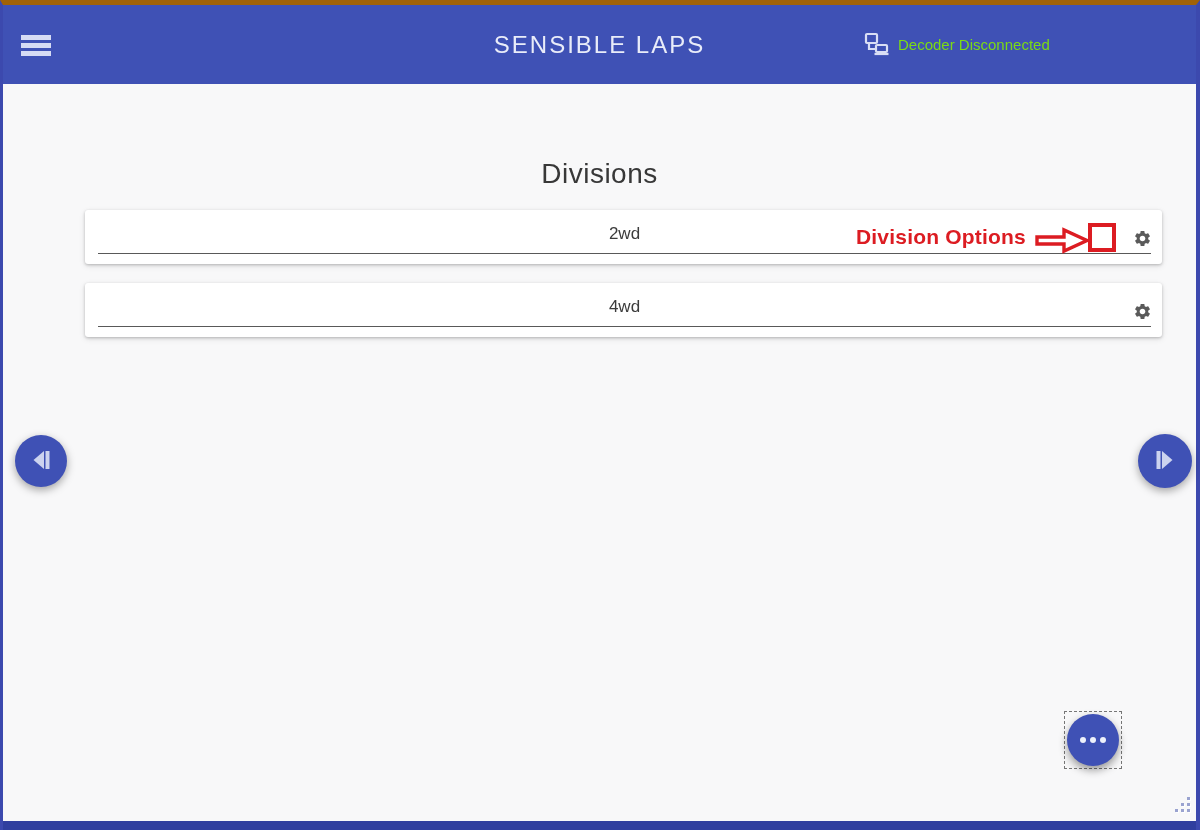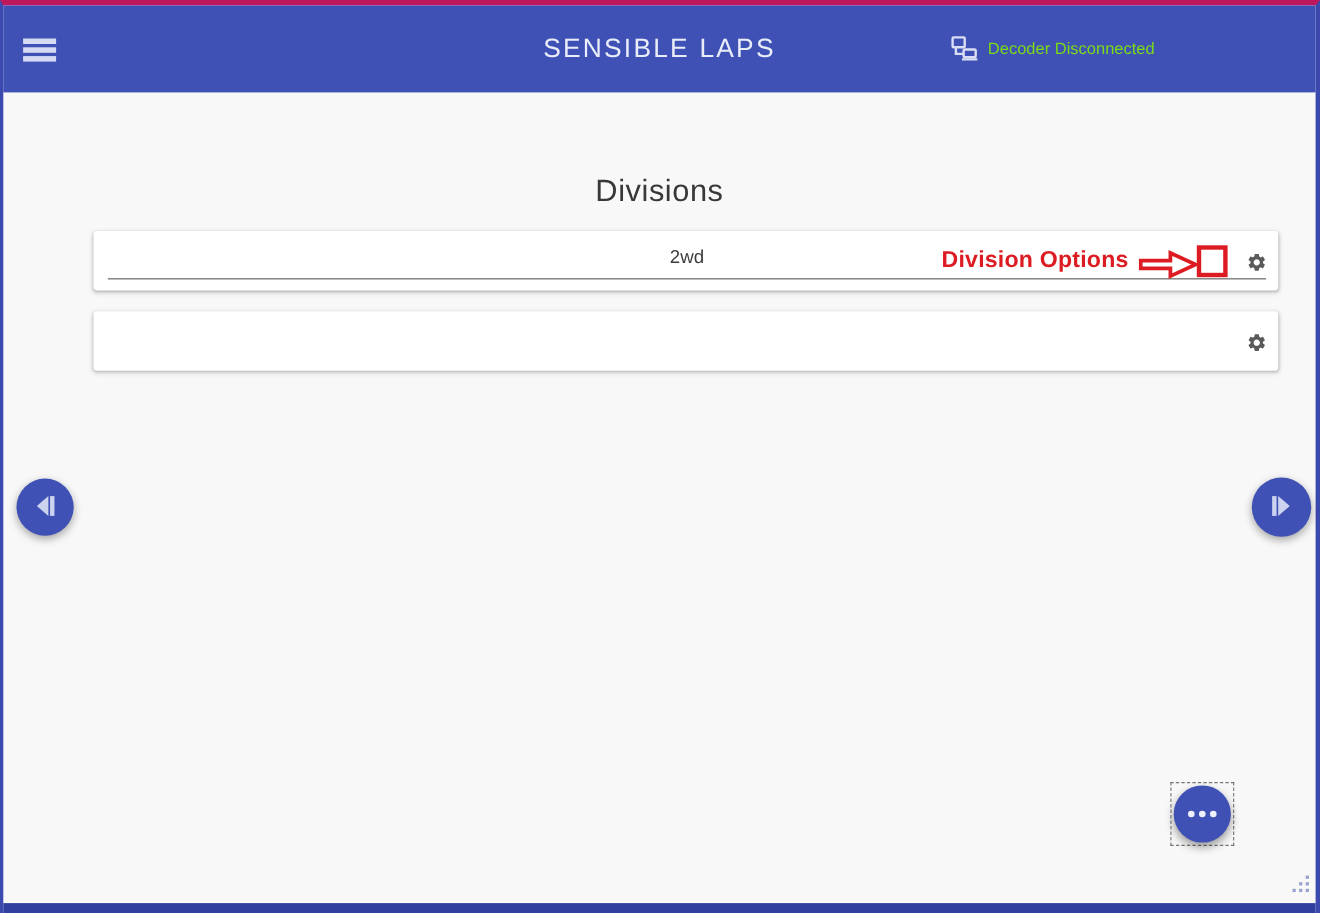--- a/index.html
+++ b/index.html
@@ -3,21 +3,21 @@
 <meta charset="utf-8">
 <style>
   html,body{margin:0;padding:0;}
   body{
     width:1200px;height:830px;position:relative;overflow:hidden;
     background:#f8f8f9;
     font-family:"Liberation Sans",sans-serif;
   }
   #app{
     position:absolute;inset:0;box-sizing:border-box;
-    border-top:5px solid #be185d;
+    border-top:5px solid #a16207;
     border-left:3px solid #3c49ae;
     border-right:4px solid #3c49ae;
   }
   
   .appbar{
     position:absolute;top:0;left:0;right:0;height:79px;
     background:#3f51b5;
   }
   .hamburger{
     position:absolute;left:18px;top:30px;width:30px;height:21px;
@@ -124,20 +124,21 @@
   <div class="card card-1">
     <input class="division-input" type="text" value="2wd" style="">
     <button class="gear-btn">
       <svg width="19" height="19" viewBox="0 0 24 24" fill="#5a5a5a">
         <path d="M19.14,12.94c0.04-0.3,0.06-0.61,0.06-0.94c0-0.32-0.02-0.64-0.07-0.94l2.03-1.58c0.18-0.14,0.23-0.41,0.12-0.61l-1.92-3.32c-0.12-0.22-0.37-0.29-0.59-0.22l-2.39,0.96c-0.5-0.38-1.03-0.7-1.62-0.94L14.4,2.81c-0.04-0.24-0.24-0.41-0.48-0.41h-3.84c-0.24,0-0.43,0.17-0.47,0.41L9.25,5.35C8.66,5.59,8.12,5.92,7.63,6.29L5.24,5.33c-0.22-0.08-0.47,0-0.59,0.22L2.74,8.87C2.62,9.08,2.66,9.34,2.86,9.48l2.03,1.58C4.84,11.36,4.8,11.69,4.8,12s0.02,0.64,0.07,0.94l-2.03,1.58c-0.18,0.14-0.23,0.41-0.12,0.61l1.92,3.32c0.12,0.22,0.37,0.29,0.59,0.22l2.39-0.96c0.5,0.38,1.03,0.7,1.62,0.94l0.36,2.54c0.05,0.24,0.24,0.41,0.48,0.41h3.84c0.24,0,0.44-0.17,0.47-0.41l0.36-2.54c0.59-0.24,1.13-0.56,1.62-0.94l2.39,0.96c0.22,0.08,0.47,0,0.59-0.22l1.92-3.32c0.12-0.22,0.07-0.47-0.12-0.61L19.14,12.94z M12,15.6c-1.98,0-3.6-1.62-3.6-3.6s1.62-3.6,3.6-3.6s3.6,1.62,3.6,3.6S13.98,15.6,12,15.6z"></path>
       </svg>
     </button>
   </div>
 
   <div class="card card-2">
+    <input class="division-input" type="text" value="4wd" style="">
     <button class="gear-btn">
       <svg width="19" height="19" viewBox="0 0 24 24" fill="#5a5a5a">
         <path d="M19.14,12.94c0.04-0.3,0.06-0.61,0.06-0.94c0-0.32-0.02-0.64-0.07-0.94l2.03-1.58c0.18-0.14,0.23-0.41,0.12-0.61l-1.92-3.32c-0.12-0.22-0.37-0.29-0.59-0.22l-2.39,0.96c-0.5-0.38-1.03-0.7-1.62-0.94L14.4,2.81c-0.04-0.24-0.24-0.41-0.48-0.41h-3.84c-0.24,0-0.43,0.17-0.47,0.41L9.25,5.35C8.66,5.59,8.12,5.92,7.63,6.29L5.24,5.33c-0.22-0.08-0.47,0-0.59,0.22L2.74,8.87C2.62,9.08,2.66,9.34,2.86,9.48l2.03,1.58C4.84,11.36,4.8,11.69,4.8,12s0.02,0.64,0.07,0.94l-2.03,1.58c-0.18,0.14-0.23,0.41-0.12,0.61l1.92,3.32c0.12,0.22,0.37,0.29,0.59,0.22l2.39-0.96c0.5,0.38,1.03,0.7,1.62,0.94l0.36,2.54c0.05,0.24,0.24,0.41,0.48,0.41h3.84c0.24,0,0.44-0.17,0.47-0.41l0.36-2.54c0.59-0.24,1.13-0.56,1.62-0.94l2.39,0.96c0.22,0.08,0.47,0,0.59-0.22l1.92-3.32c0.12-0.22,0.07-0.47-0.12-0.61L19.14,12.94z M12,15.6c-1.98,0-3.6-1.62-3.6-3.6s1.62-3.6,3.6-3.6s3.6,1.62,3.6,3.6S13.98,15.6,12,15.6z"></path>
       </svg>
     </button>
   </div>
 
   <div class="annot-label">Division Options</div>
   <div class="annot-arrow">
     <svg width="55" height="27" viewBox="0 0 55 27">

